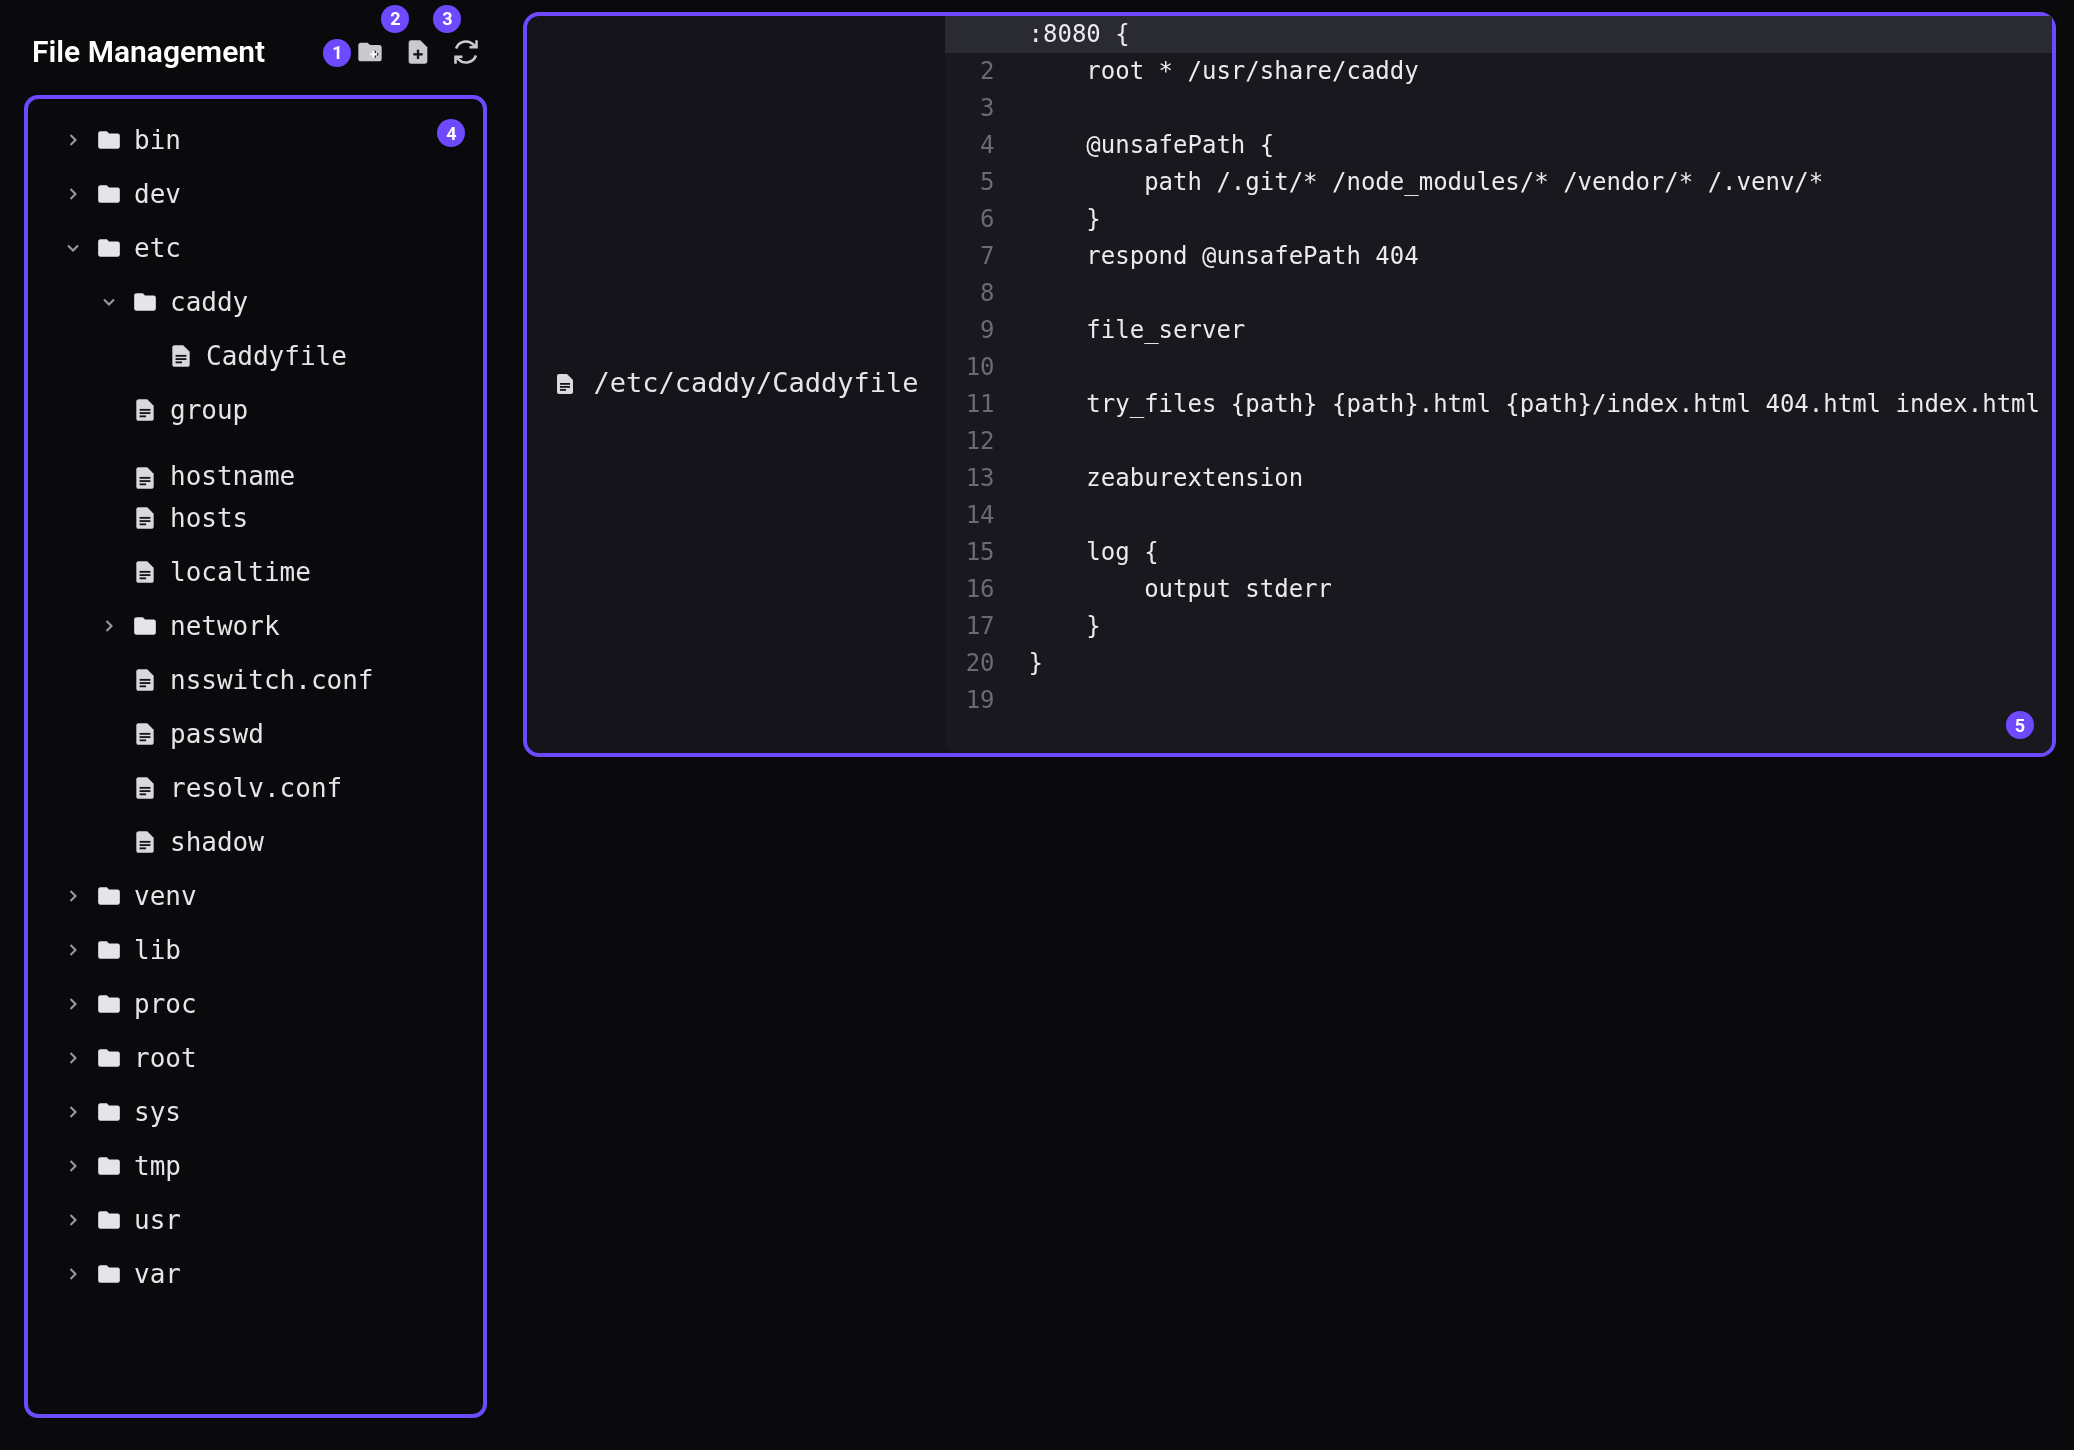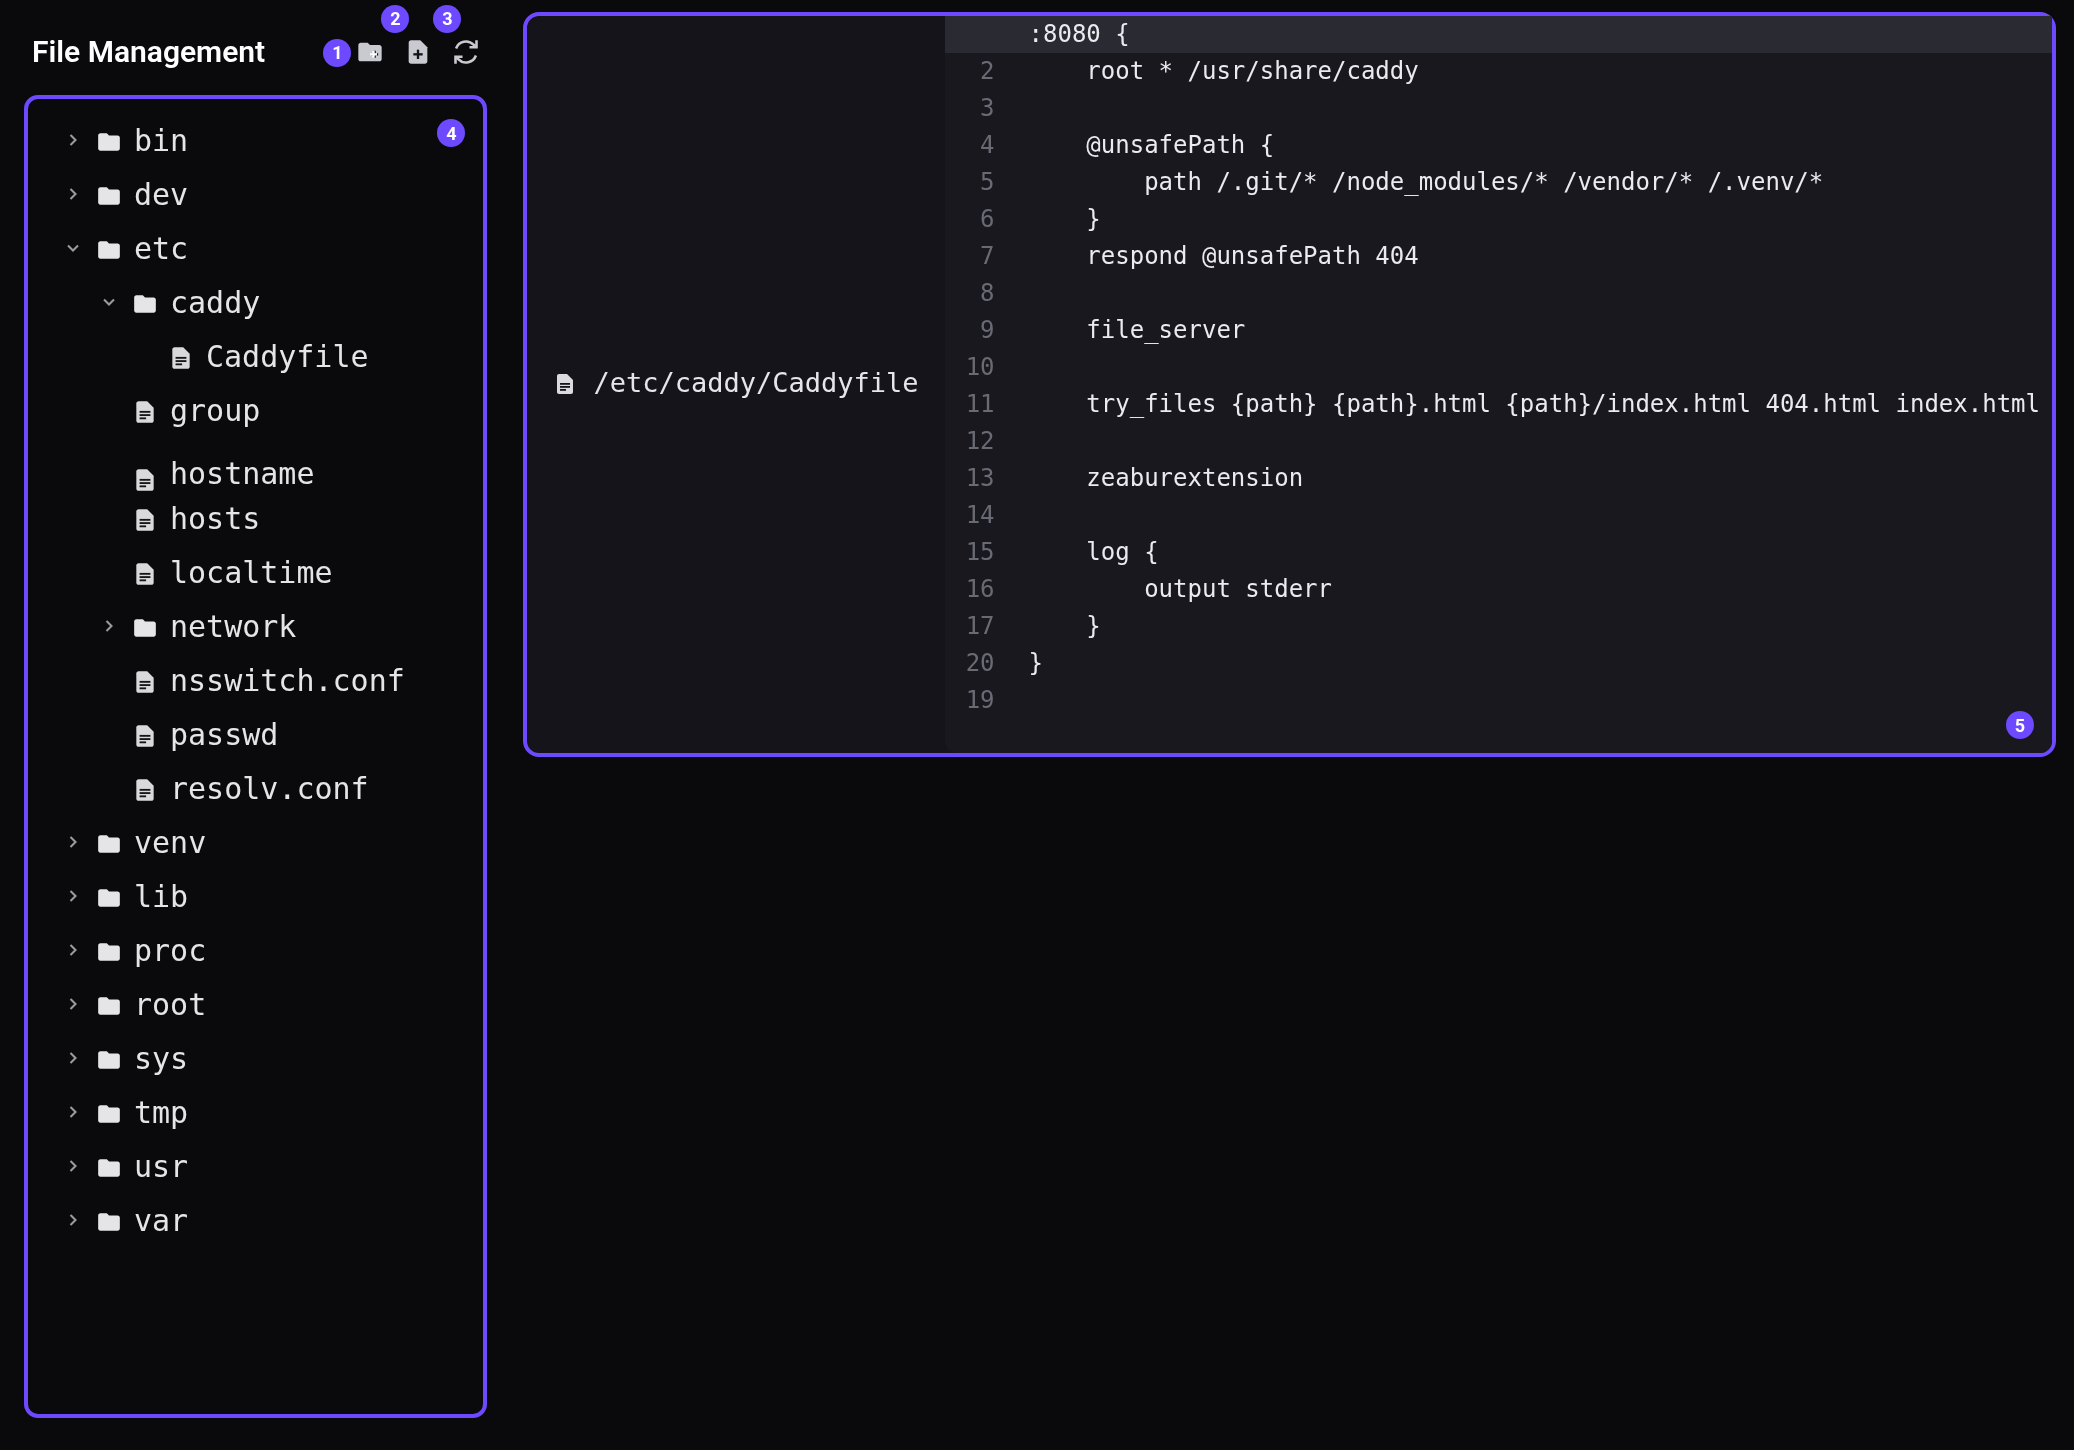--- a/index.html
+++ b/index.html
@@ -77,21 +77,21 @@
     overflow: auto;
     position: relative;
   }
 
   .tree-row {
     display: flex;
     align-items: center;
     gap: 12px;
     height: 54px;
     font-family: ui-monospace, SFMono-Regular, Menlo, Consolas, monospace;
-    font-size: 30px;
+    font-size: 26px;
     color: #e5e5e8;
     cursor: pointer;
     border-radius: 8px;
   }
 
   .chevron {
     width: 22px;
     height: 22px;
     flex-shrink: 0;
     display: flex;
@@ -348,20 +348,31 @@
         <div class="tree-row" style="padding-left: 60px;">
           <span class="chevron placeholder">
             <svg viewBox="0 0 24 24">
               <use href="#chev-right"></use>
             </svg>
           </span>
           <span class="node-icon"><svg viewBox="0 0 24 24" fill="currentColor">
               <use href="#file-svg"></use>
             </svg></span>
           <span>resolv.conf</span>
+        </div>
+        <div class="tree-row" style="padding-left: 60px;">
+          <span class="chevron placeholder">
+            <svg viewBox="0 0 24 24">
+              <use href="#chev-right"></use>
+            </svg>
+          </span>
+          <span class="node-icon"><svg viewBox="0 0 24 24" fill="currentColor">
+              <use href="#file-svg"></use>
+            </svg></span>
+          <span>shadow</span>
         </div>
         <div class="tree-row" style="padding-left: 24px;">
           <span class="chevron">
             <svg viewBox="0 0 24 24">
               <use href="#chev-right"></use>
             </svg>
           </span>
           <span class="node-icon"><svg viewBox="0 0 24 24" fill="currentColor">
               <use href="#folder-svg"></use>
             </svg></span>

